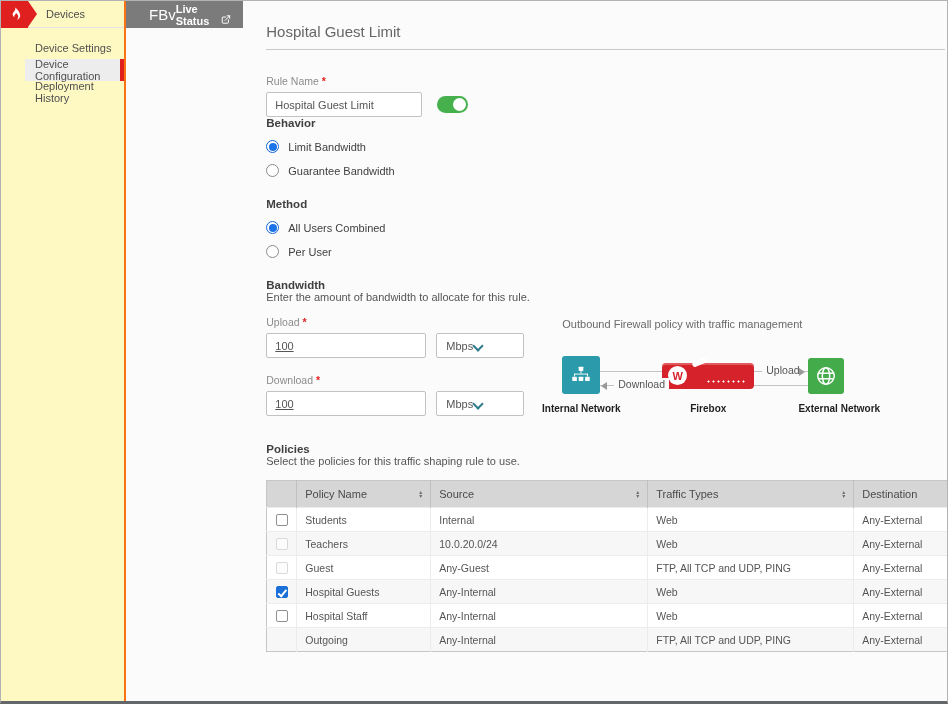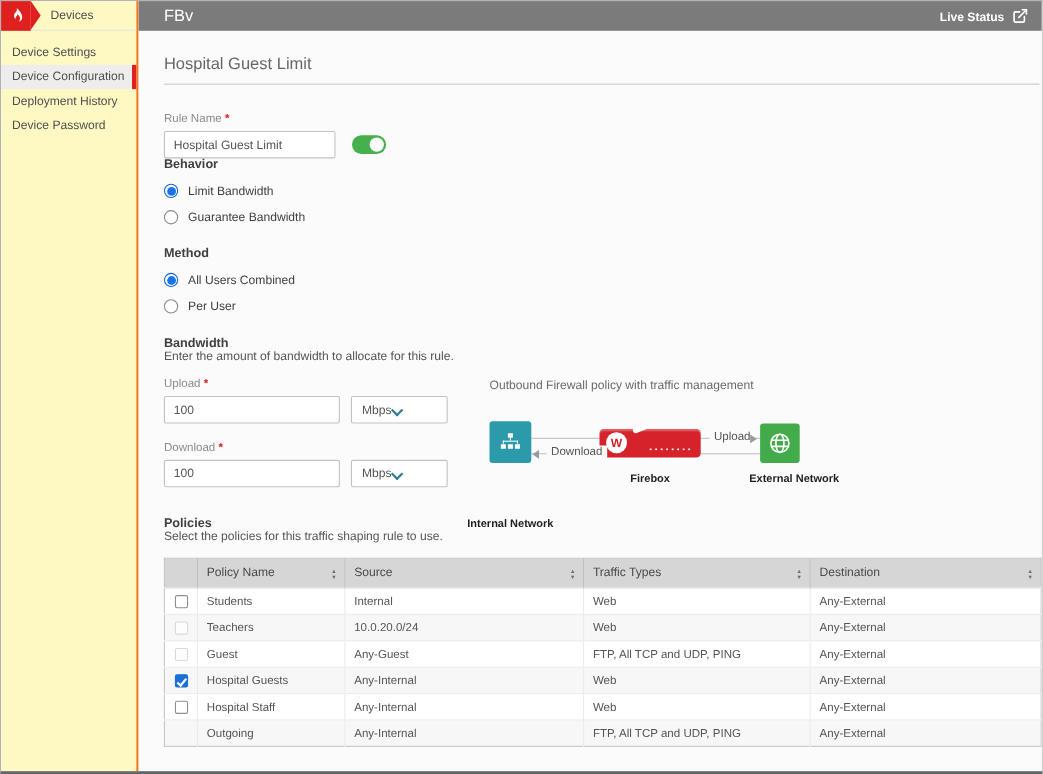--- a/index.html
+++ b/index.html
@@ -16,25 +16,25 @@
     border-bottom: 3px solid #63676a;
     display: flex;
   }
   
   .sidebar { width: 125px; background: #fef9c3; border-right: 2px solid #f97316; flex: 0 0 125px; }
   .sidebar-header { height: 27px; display: flex; align-items: center; border-bottom: 1px solid #e4e4e4; cursor: pointer; }
   .logo-box { width: 27px; height: 27px; background: #e0201f; display: flex; align-items: center; justify-content: center; flex: 0 0 27px; }
   .logo-arrow { width: 0; height: 0; border-top: 13.5px solid transparent; border-bottom: 13.5px solid transparent; border-left: 9px solid #e0201f; }
   .sidebar-header-label { font-size: 11px; color: #4c4c4c; margin-left: 9px; }
   .nav { padding-top: 9px; }
-  .nav-item { position: relative; height: 22px; display: flex; align-items: center; padding-left: 10px; font-size: 11px; color: #4f4f4f; cursor: pointer; }
+  .nav-item { position: relative; height: 22px; display: flex; align-items: center; padding-left: 10px; font-size: 11px; color: #4f4f4f; cursor: pointer; margin-left: 24px; }
   .nav-item.active { background: #ededed; }
   .nav-item.active::after { content: ""; position: absolute; right: 0; top: 0; bottom: 0; width: 4px; background: #e0201f; }
   
-  .main { flex: 1; display: flex; flex-direction: column; background: #fbfbfb; min-width: 0; }
+  .main { flex: 1; display: flex; flex-direction: row; background: #fbfbfb; min-width: 0; }
   .topbar { height: 27px; background: #7b7b7b; display: flex; align-items: center; justify-content: space-between; padding: 0 12px 0 23px; flex: 0 0 27px; }
   .topbar-title { color: #fff; font-size: 15px; }
   .live-status { display: flex; align-items: flex-end; gap: 7px; color: #fff; font-size: 11px; font-weight: bold; cursor: pointer; }
   .content { flex: 1; padding: 13px 2px 0 23px; overflow: hidden; }
   .page-title { font-size: 15px; font-weight: 400; color: #666; padding-bottom: 9px; border-bottom: 1px solid #c9c9c9; margin-top: 9px; }
   .field-label { font-size: 10.5px; color: #8c8c8c; }
   .req { color: #e0201f; margin-left: 3px; font-weight: bold; }
   .rule-row { display: flex; align-items: center; margin-top: 5px; }
   .text-input { width: 156px; height: 25px; border: 1px solid #c2c2c2; border-radius: 2px; background: #fff; font-family: inherit; font-size: 11px; color: #555; padding: 0 8px; outline: none; }
   .rule-name-block { margin-top: 25px; }
@@ -50,21 +50,21 @@
   .radio-row { display: flex; align-items: center; gap: 9px; margin-top: 11px; font-size: 11px; color: #404040; cursor: pointer; }
   .radio { width: 13px; height: 13px; border: 1px solid #8b8b8b; border-radius: 50%; background: #fff; position: relative; flex: 0 0 13px; }
   .radio.selected { border-color: #1565d8; }
   .radio.selected::after { content: ""; position: absolute; inset: 1.5px; border-radius: 50%; background: #1a73e8; }
   .section-desc { font-size: 11px; color: #555; }
   
   .bw-area { display: flex; margin-top: 13px; }
   .bw-fields { width: 258px; flex: 0 0 258px; }
   .bw-group + .bw-group { margin-top: 16px; }
   .bw-inputs { display: flex; gap: 10px; margin-top: 5px; }
-  .bw-input { width: 160px; }
+  .bw-input { width: 160px; text-decoration: underline; }
   .select { width: 88px; height: 25px; border: 1px solid #c2c2c2; border-radius: 2px; background: #fff; display: flex; align-items: center; justify-content: flex-start; padding: 0 9px; font-size: 11px; color: #555; cursor: pointer; }
   .chev { width: 9px; height: 9px; display: inline-block; position: relative; }
   .chev::after { content: ""; position: absolute; left: 1px; top: 1px; width: 6px; height: 6px; border-right: 2px solid #2f7d8c; border-bottom: 2px solid #2f7d8c; transform: rotate(45deg); }
   .diagram-col { margin-left: 38px; }
   .diagram-caption { font-size: 11px; color: #6a6a6a; margin-top: 2px; }
   .diagram { position: relative; width: 300px; height: 66px; margin-top: 26px; }
   .dline { position: absolute; height: 1px; background: #c3c3c3; left: 38px; right: 54px; }
   .dline-top { top: 15px; }
   .dline-bottom { top: 29px; }
   .dnode-internal { position: absolute; left: 0; top: 0; width: 38px; height: 38px; background: #2b9aaa; border-radius: 3px; display: flex; align-items: center; justify-content: center; }
@@ -72,29 +72,29 @@
   .firebox { position: absolute; left: 100px; top: 7px; width: 92px; height: 26px; background: #d6232b; border-radius: 4px; box-shadow: inset 0 2px 0 rgba(255,255,255,.25); }
   .fb-logo { position: absolute; left: 6px; top: 3px; width: 19px; height: 19px; border-radius: 50%; background: #fff; color: #d6232b; font-size: 11px; font-weight: bold; display: flex; align-items: center; justify-content: center; }
   .fb-swoosh { position: absolute; left: 30px; top: -3px; width: 15px; height: 5px; border-radius: 3px; background: #fff; transform: rotate(-22deg); }
   .firebox::after { content: ""; position: absolute; right: 8px; bottom: 6px; width: 40px; height: 3px; background-image: radial-gradient(circle, #fff 30%, transparent 40%); background-size: 5px 3px; }
   .dlabel { position: absolute; background: #fbfbfb; padding: 0 4px; font-size: 10.5px; color: #555; }
   .dlabel-upload { left: 200px; top: 8px; }
   .dlabel-download { left: 52px; top: 22px; }
   .arrow-r { position: absolute; left: 237px; top: 11.5px; width: 0; height: 0; border-top: 4px solid transparent; border-bottom: 4px solid transparent; border-left: 6px solid #999; }
   .arrow-l { position: absolute; left: 39px; top: 25.5px; width: 0; height: 0; border-top: 4px solid transparent; border-bottom: 4px solid transparent; border-right: 6px solid #999; }
   .dnode-label { position: absolute; top: 47px; font-size: 10px; font-weight: bold; color: #1f1f1f; width: 110px; text-align: center; }
-  .dnl-internal { left: -36px; margin-top: 41px; }
+  .dnl-internal { left: -36px; }
   .dnl-firebox { left: 91px; }
   .dnl-external { left: 222px; }
   
   .ptable { width: 798px; border-collapse: collapse; margin-top: 13px; border: 1px solid #c6c6c6; table-layout: fixed; background: #fff; }
   .ptable th { background: #d6d6d6; height: 27px; font-size: 11px; font-weight: 400; color: #4a4a4a; text-align: left; padding: 0 8px; border-right: 1px solid #c0c0c0; cursor: pointer; }
   .ptable th:first-child { cursor: default; }
   .ptable th:last-child { border-right: none; }
-  .th-inner { display: flex; align-items: flex-end; justify-content: space-between; }
+  .th-inner { display: flex; align-items: center; justify-content: space-between; }
   .sort { display: inline-flex; flex-direction: column; line-height: 4.5px; font-size: 6px; color: #6d6d6d; }
   .ptable td { height: 24px; font-size: 10.5px; color: #555; padding: 0 8px; border-right: 1px solid #ececec; border-top: 1px solid #ececec; }
   .ptable td:last-child { border-right: none; }
   .ptable tbody tr:nth-child(even) { background: #f7f7f7; }
   .cell-cb { text-align: center; }
   .cb { display: inline-block; width: 12px; height: 12px; border: 1px solid #8f8f8f; border-radius: 2px; background: #fff; vertical-align: middle; cursor: pointer; position: relative; }
   .cb-disabled { border-color: #d9d9d9; background: #fdfdfd; cursor: default; }
   .cb-checked { background: #1a6fd8; border-color: #1a6fd8; }
   .cb-checked::after { content: ""; position: absolute; left: 3.5px; top: 1px; width: 3px; height: 6.5px; border: solid #fff; border-width: 0 2px 2px 0; transform: rotate(40deg); }
 </style>
@@ -115,23 +115,20 @@
     </div>
     <nav class="nav">
       <div class="nav-item">
         <span>Device Settings</span>
       </div>
       <div class="nav-item active">
         <span>Device Configuration</span>
       </div>
       <div class="nav-item">
         <span>Deployment History</span>
-      </div>
-      <div class="nav-item">
-        <span>Device Password</span>
       </div>
     </nav>
   </aside>
 
   <div class="main">
     <header class="topbar">
       <span class="topbar-title">FBv</span>
       <div class="live-status">
         <span>Live Status</span>
         <svg width="15" height="15" viewBox="0 0 24 24" fill="none" stroke="#fff" stroke-width="2.4" stroke-linecap="round" stroke-linejoin="round">

